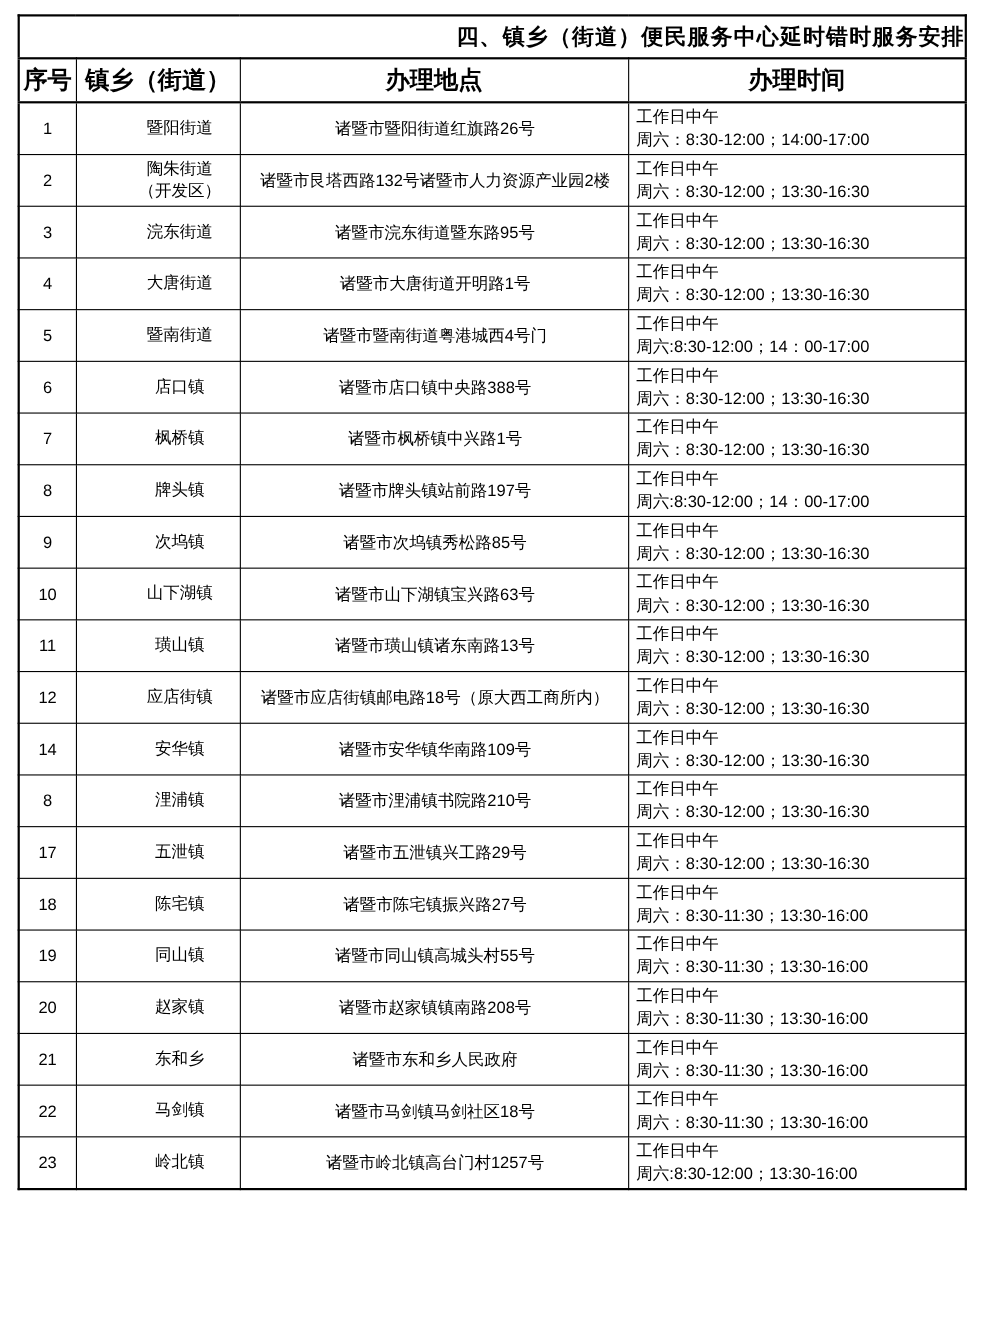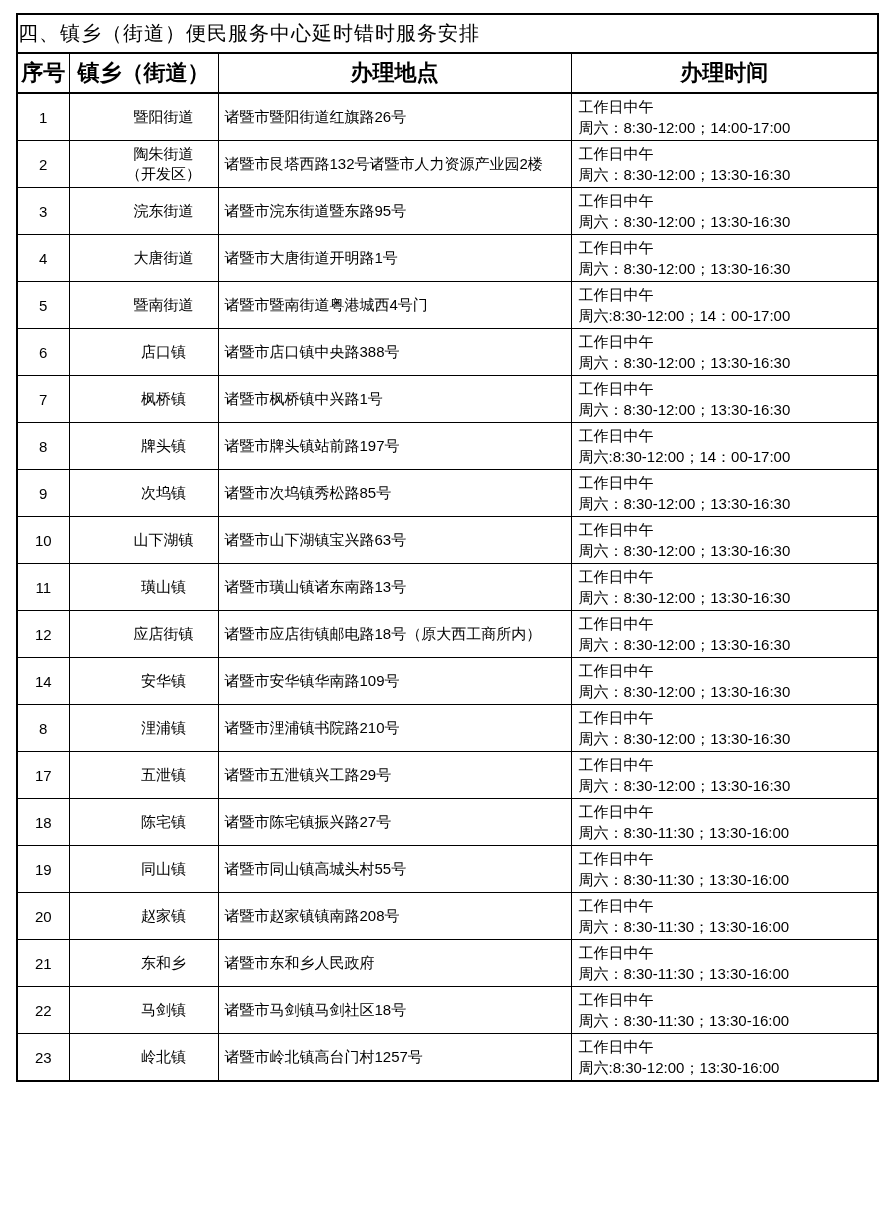--- a/index.html
+++ b/index.html
@@ -31,22 +31,22 @@
     vertical-align: middle;
   }
   col.c-serial   { width: 52px;  }
   col.c-town     { width: 149px; }
   col.c-location { width: 353px; }
   col.c-time     { width: 307px; }
 
   tr.title-row th {
     height: 37px;
     font-size: 20px;
-    font-weight: normal;
-    text-align: left;
+    font-weight: bold;
+    text-align: right;
     letter-spacing: 1px;
     border-bottom: 2px solid #000000;
   }
   tr.header-row th {
     height: 38px;
     font-size: 22px;
     font-weight: bold;
     text-align: center;
     border-bottom: 2px solid #000000;
   }
@@ -61,21 +61,21 @@
   td.cell-town {
     text-align: center;
     padding-left: 40px;
   }
   td.cell-town .town-line {
     display: block;
     line-height: 20px;
   }
   td.cell-town .town-line:empty { display: none; }
   td.cell-location {
-    text-align: left;
+    text-align: center;
     padding-left: 6px;
     padding-right: 4px;
     margin-top: 39px;
   }
   td.cell-time {
     text-align: left;
     padding-left: 7px;
     padding-right: 4px;
   }
   td.cell-time .time-line {

